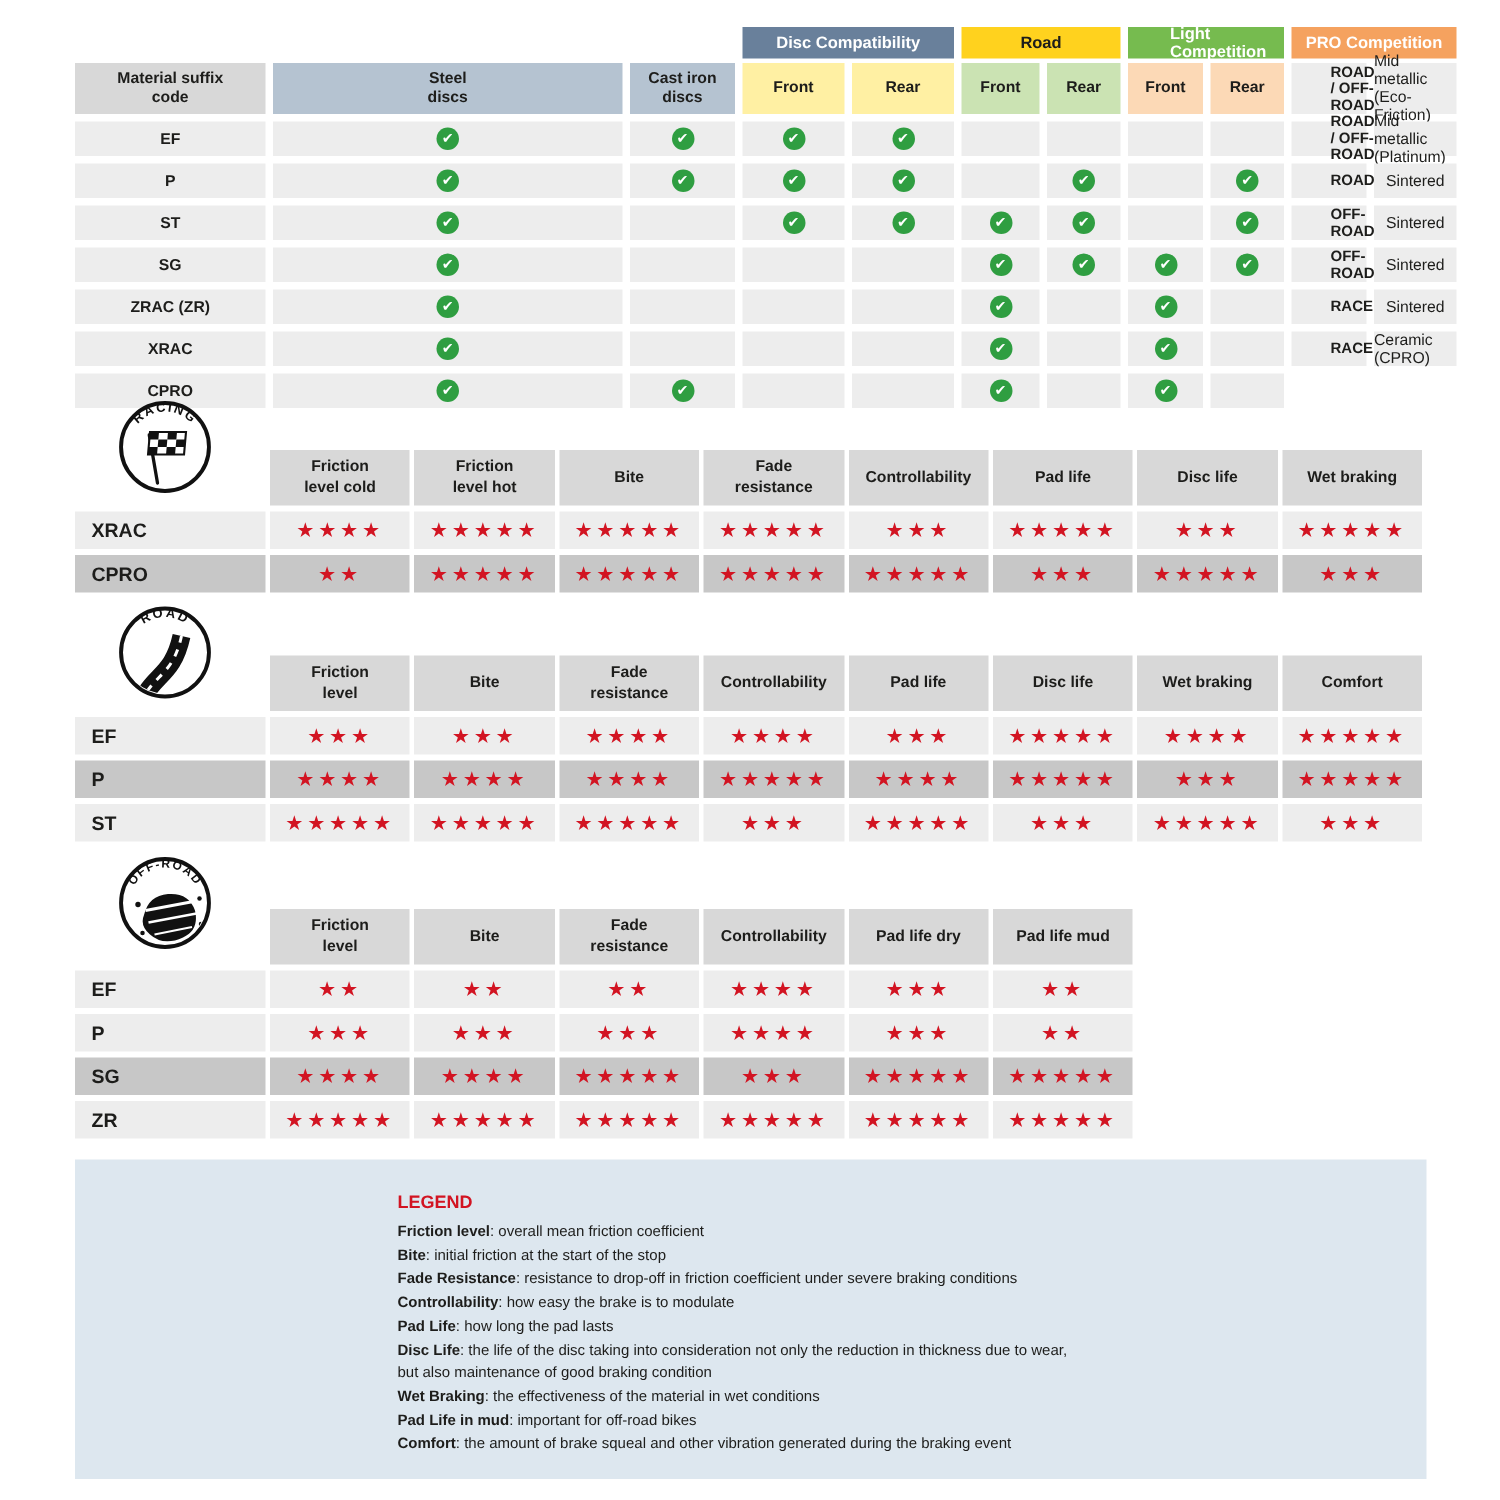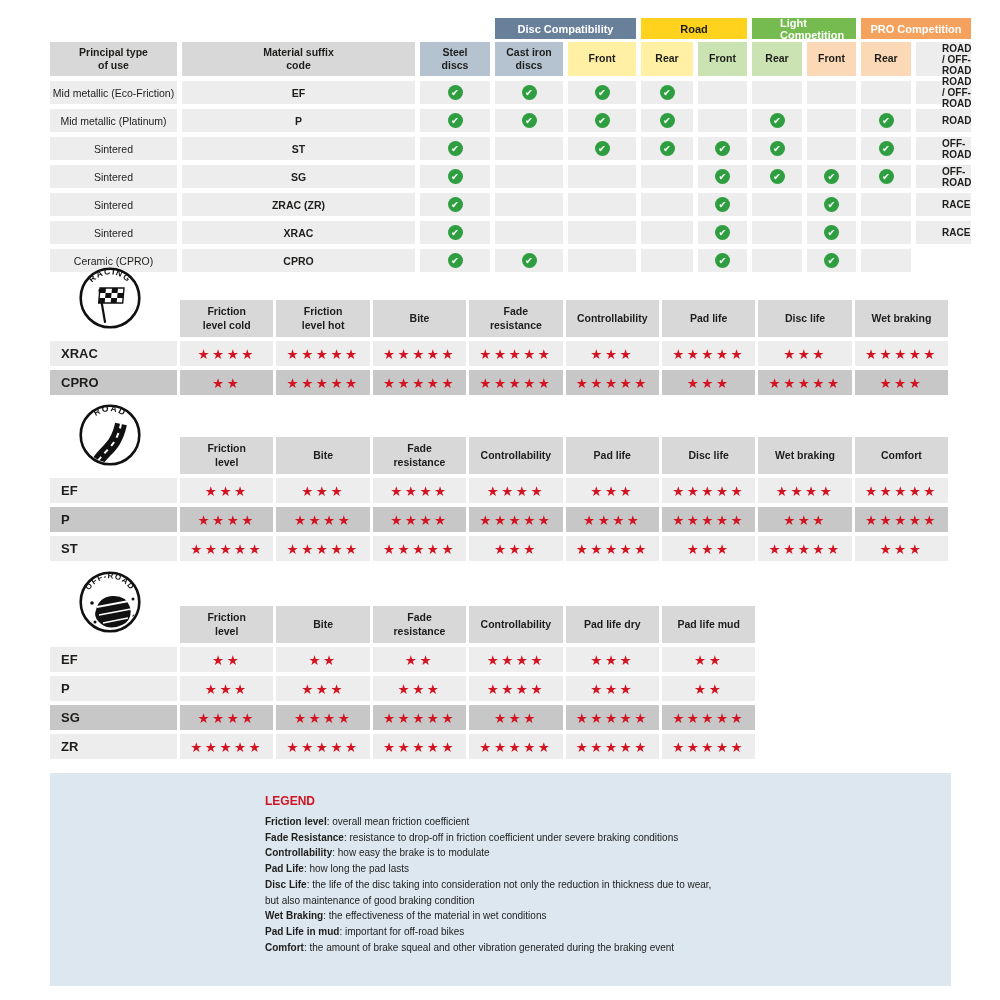--- a/index.html
+++ b/index.html
@@ -67,22 +67,20 @@
 <body>
 
 <div class="abs grid compat-cols compat-groups" style="left:50px;top:18px;">
   <div class="gh disc" style="grid-column:4/6;">Disc Compatibility</div>
   <div class="gh roadg" style="grid-column:6/8;">Road</div>
   <div class="gh lightg" style="grid-column:8/10;padding-left:28px;">Light Competition</div>
   <div class="gh prog" style="grid-column:10/12;">PRO Competition</div>
 </div>
 
 <div class="abs grid compat-cols compat-main" style="left:50px;top:42px;">
-  <div class="ch">Principal type
-of use</div>
   <div class="ch">Material suffix
 code</div>
   <div class="ch steel">Steel
 discs</div>
   <div class="ch iron">Cast iron
 discs</div>
   <div class="ch roadc">Front</div>
   <div class="ch roadc">Rear</div>
   <div class="ch lightc">Front</div>
   <div class="ch lightc">Rear</div>
@@ -379,20 +377,21 @@
     <div class="stars">★★★★★</div>
     <div class="stars">★★★★★</div>
     <div class="stars">★★★★★</div>
     <div class="stars">★★★★★</div>
   </div>
 </div>
 
 <div class="abs legend" style="left:50px;top:773px;width:901px;height:213px;">
   <div class="legend-title">LEGEND</div>
   <div class="lline"><b>Friction level</b><span>: overall mean friction coefficient</span></div>
+  <div class="lline"><b>Bite</b><span>: initial friction at the start of the stop</span></div>
   <div class="lline"><b>Fade Resistance</b><span>: resistance to drop-off in friction coefficient under severe braking conditions</span></div>
   <div class="lline"><b>Controllability</b><span>: how easy the brake is to modulate</span></div>
   <div class="lline"><b>Pad Life</b><span>: how long the pad lasts</span></div>
   <div class="lline"><b>Disc Life</b><span>: the life of the disc taking into consideration not only the reduction in thickness due to wear,</span></div>
   <div class="lline"><b></b><span>but also maintenance of good braking condition</span></div>
   <div class="lline"><b>Wet Braking</b><span>: the effectiveness of the material in wet conditions</span></div>
   <div class="lline"><b>Pad Life in mud</b><span>: important for off-road bikes</span></div>
   <div class="lline"><b>Comfort</b><span>: the amount of brake squeal and other vibration generated during the braking event</span></div>
 </div>
 

